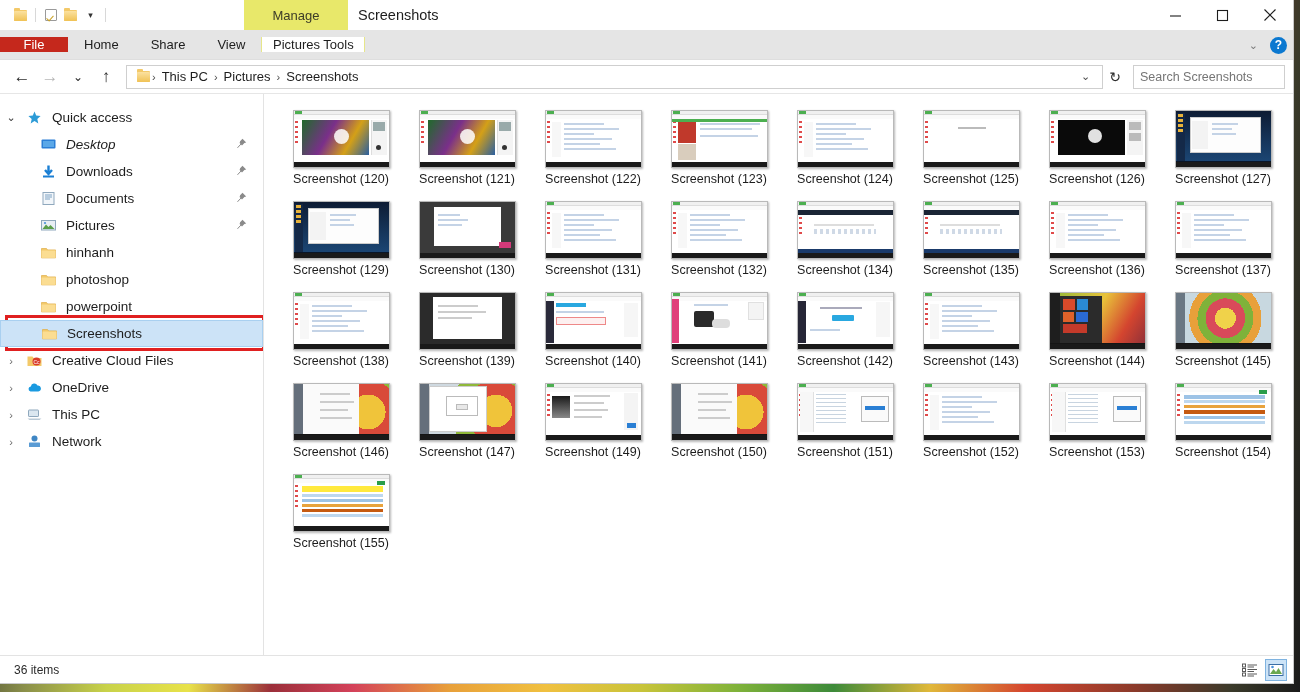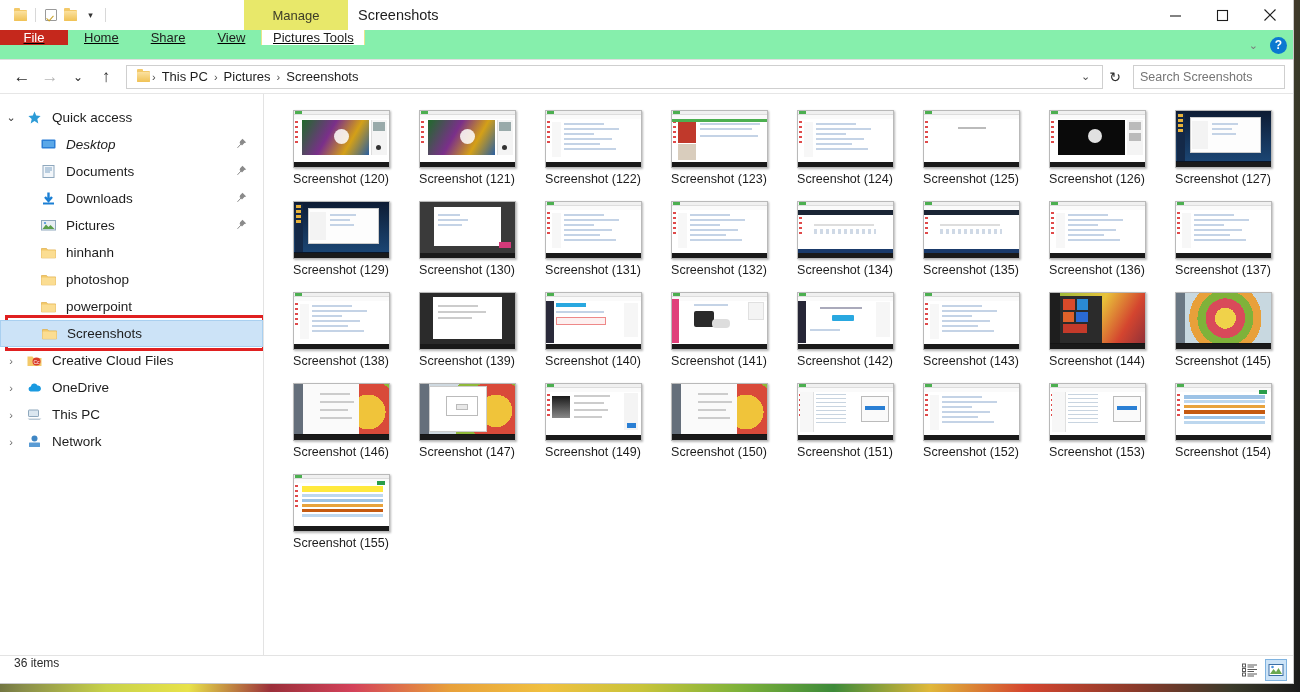--- a/index.html
+++ b/index.html
@@ -74,22 +74,22 @@
     display: flex; align-items: center;
     font-size: 14.5px; color: #1d1d1d;
   }
   .wincontrols { position: absolute; right: 0; top: 0; height: 30px; display: flex; }
   .wc { width: 47px; height: 30px; display: flex; align-items: center; justify-content: center; }
   .wc svg { display: block; }
 
   
   .ribbon {
     height: 30px; flex: none; position: relative;
-    background: #86efac; border-bottom: 1px solid #dedede;
-    display: flex; align-items: flex-start; text-decoration: underline;
+    background: #e5e5e5; border-bottom: 1px solid #dedede;
+    display: flex; align-items: center;
   }
   .tab-file {
     width: 68px; background: #c5281c; color: #fff;
     display: flex; align-items: center; justify-content: center;
     font-size: 13px;
   }
   .tab {
     padding: 0 16px; display: flex; align-items: center;
     font-size: 13px; color: #1d1d1d;
   }
@@ -191,21 +191,21 @@
 
   
   .t-bar { position: absolute; left: 0; right: 0; }
   .t-foot { position: absolute; left: 0; right: 0; bottom: 0; height: 5px; background: #1a1a1a; }
   .t-line { position: absolute; height: 1.5px; background: #c4d3e6; }
 
   
   .statusbar {
     height: 28px; flex: none; background: #fff;
     border-top: 1px solid #e3e3e3;
-    display: flex; padding: 0 6px 0 14px;
+    display: flex; align-items: center; padding: 0 6px 0 14px;
   }
   .status-text { font-size: 12px; color: #2b2b2b; }
   .viewbtns { margin-left: auto; display: flex; align-items: center; gap: 4px; }
   .vbtn { width: 22px; height: 22px; display: flex; align-items: center; justify-content: center; }
   .vbtn.active { background: #cce3f7; border: 1px solid #7fb3e0; }
 </style>
 </head>
 <body>
 
 <div class="desktop"></div>
@@ -327,42 +327,42 @@
           <span class="pin"><svg width="11" height="11" viewBox="0 0 11 11">
               <path d="M6.5 0.8 L10.2 4.5 L8.4 5 L6 7.4 L3.6 5 L4.1 3.2 Z" fill="#8a8a8a"></path>
               <line x1="5" y1="6" x2="1.5" y2="9.8" stroke="#8a8a8a" stroke-width="1"></line>
             </svg></span>
         </div>
         <div class="navrow lvl2">
           <span class="chev"></span>
           <span style="width: 14px; flex: 0 0 auto;"></span>
           <span class="nav-ico">
             <svg width="15" height="13" viewBox="0 0 15 13">
+              <path d="M7.5 0.5 L7.5 7 M4 5 L7.5 9 L11 5" stroke="#1a7fd4" stroke-width="2.4" fill="none"></path>
+              <rect x="2" y="10.5" width="11" height="2" fill="#1a7fd4"></rect>
+            </svg>
+          </span>
+          <span style="padding-left: 6px;">Downloads</span>
+          <span class="pin"><svg width="11" height="11" viewBox="0 0 11 11">
+              <path d="M6.5 0.8 L10.2 4.5 L8.4 5 L6 7.4 L3.6 5 L4.1 3.2 Z" fill="#8a8a8a"></path>
+              <line x1="5" y1="6" x2="1.5" y2="9.8" stroke="#8a8a8a" stroke-width="1"></line>
+            </svg></span>
+        </div>
+        <div class="navrow lvl2">
+          <span class="chev"></span>
+          <span style="width: 14px; flex: 0 0 auto;"></span>
+          <span class="nav-ico">
+            <svg width="15" height="13" viewBox="0 0 15 13">
               <rect x="2" y="0.5" width="11" height="12" fill="#f2f6fa" stroke="#8fa8bd"></rect>
               <line x1="4" y1="3" x2="11" y2="3" stroke="#7fa3c4"></line>
               <line x1="4" y1="5" x2="11" y2="5" stroke="#7fa3c4"></line>
               <line x1="4" y1="7" x2="9" y2="7" stroke="#7fa3c4"></line>
             </svg>
           </span>
           <span style="padding-left: 6px;">Documents</span>
-          <span class="pin"><svg width="11" height="11" viewBox="0 0 11 11">
-              <path d="M6.5 0.8 L10.2 4.5 L8.4 5 L6 7.4 L3.6 5 L4.1 3.2 Z" fill="#8a8a8a"></path>
-              <line x1="5" y1="6" x2="1.5" y2="9.8" stroke="#8a8a8a" stroke-width="1"></line>
-            </svg></span>
-        </div>
-        <div class="navrow lvl2">
-          <span class="chev"></span>
-          <span style="width: 14px; flex: 0 0 auto;"></span>
-          <span class="nav-ico">
-            <svg width="15" height="13" viewBox="0 0 15 13">
-              <path d="M7.5 0.5 L7.5 7 M4 5 L7.5 9 L11 5" stroke="#1a7fd4" stroke-width="2.4" fill="none"></path>
-              <rect x="2" y="10.5" width="11" height="2" fill="#1a7fd4"></rect>
-            </svg>
-          </span>
-          <span style="padding-left: 6px;">Downloads</span>
           <span class="pin"><svg width="11" height="11" viewBox="0 0 11 11">
               <path d="M6.5 0.8 L10.2 4.5 L8.4 5 L6 7.4 L3.6 5 L4.1 3.2 Z" fill="#8a8a8a"></path>
               <line x1="5" y1="6" x2="1.5" y2="9.8" stroke="#8a8a8a" stroke-width="1"></line>
             </svg></span>
         </div>
         <div class="navrow lvl2">
           <span class="chev"></span>
           <span style="width: 14px; flex: 0 0 auto;"></span>
           <span class="nav-ico">
             <svg width="15" height="13" viewBox="0 0 15 13">

